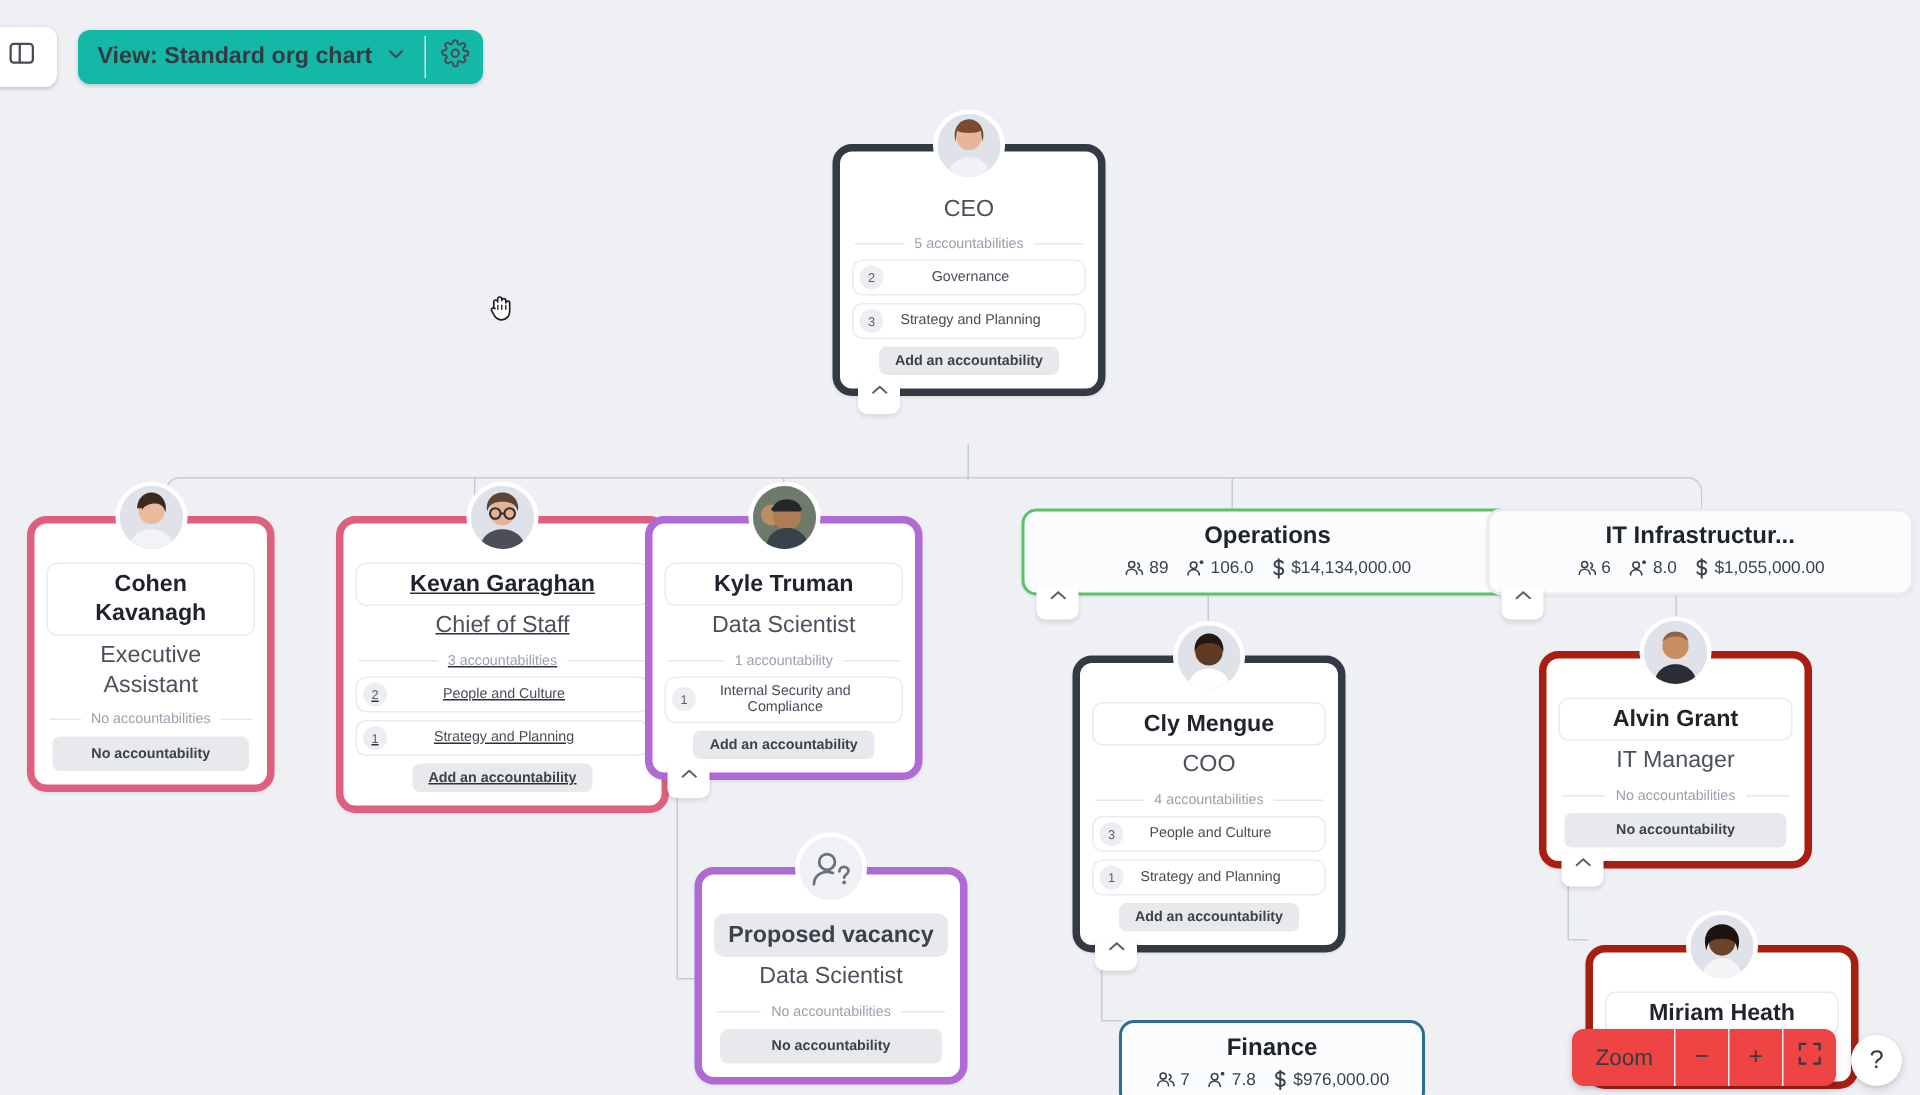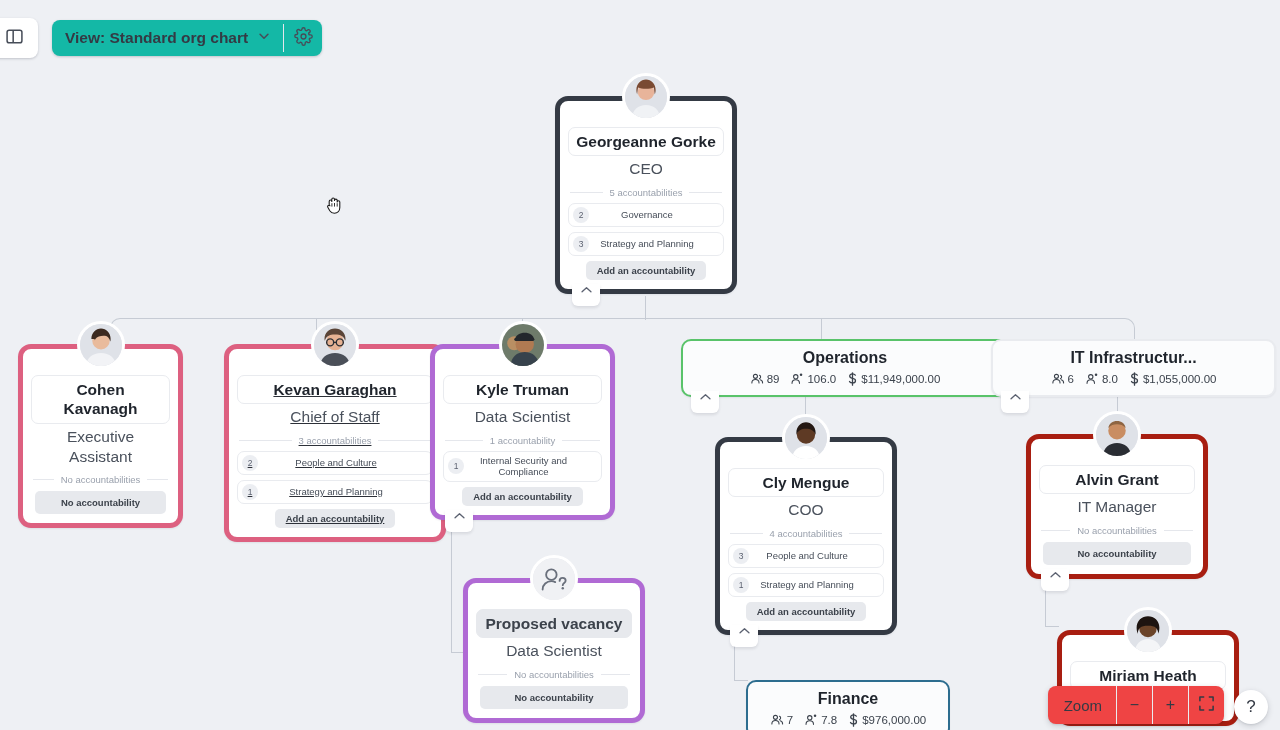--- a/index.html
+++ b/index.html
@@ -219,21 +219,20 @@
     <div class="person-card">
       <div class="avatar">
         <svg viewBox="0 0 48 48">
             <rect width="48" height="48" fill="#dfe2e8"></rect>
             <circle cx="24" cy="18" r="9.5" fill="#e8b49a"></circle>
             <path d="M8 48c0-9 7.2-15 16-15s16 6 16 15z" fill="#f0f2f5"></path>
             <path d="M13 16c0-7 5-12 11-12s11 5 11 12c0 3-1 5-1 5l-1-8c-4 2-14 2-18 0 0 0-1 5-1 8 0 0-1-2-1-5z" fill="#7a4a32"></path>
           </svg>
       </div>
       <div class="person-inner">
-        <div class="name-chip">Georgeanne Gorke</div>
         <div class="role">CEO</div>
         <div class="acc-head">
             <span>5 accountabilities</span>
           </div>
         <div class="acc-row">
           <span class="acc-badge">2</span>
           <span class="acc-label">Governance</span>
         </div>
         <div class="acc-row">
           <span class="acc-badge">3</span>
@@ -384,21 +383,21 @@
             </span>
           <span>106.0</span>
         </span>
         <span class="stat">
           <span>
               <svg width="11" height="14" viewBox="0 0 12 16" fill="none" stroke="#3b424c" stroke-width="1.5" stroke-linecap="round">
                 <path d="M9.2 3.6C8.4 2.6 7.2 2.1 6 2.1c-1.8 0-3.2 1-3.2 2.5S4.2 7 6 7.3c1.8.3 3.4.9 3.4 2.6 0 1.6-1.5 2.6-3.4 2.6-1.4 0-2.7-.5-3.4-1.6"></path>
                 <line x1="6" y1="0.9" x2="6" y2="15.1"></line>
               </svg>
             </span>
-          <span>$11,949,000.00</span>
+          <span>$14,134,000.00</span>
         </span>
       </div>
       <div class="collapse team">
         <svg width="13" height="8" viewBox="0 0 14 9" fill="none" stroke="#5b6170" stroke-width="1.5" stroke-linecap="round" stroke-linejoin="round">
             <polyline points="2,6.5 7,2 12,6.5"></polyline>
           </svg>
       </div>
     </div>
   </div>
 

